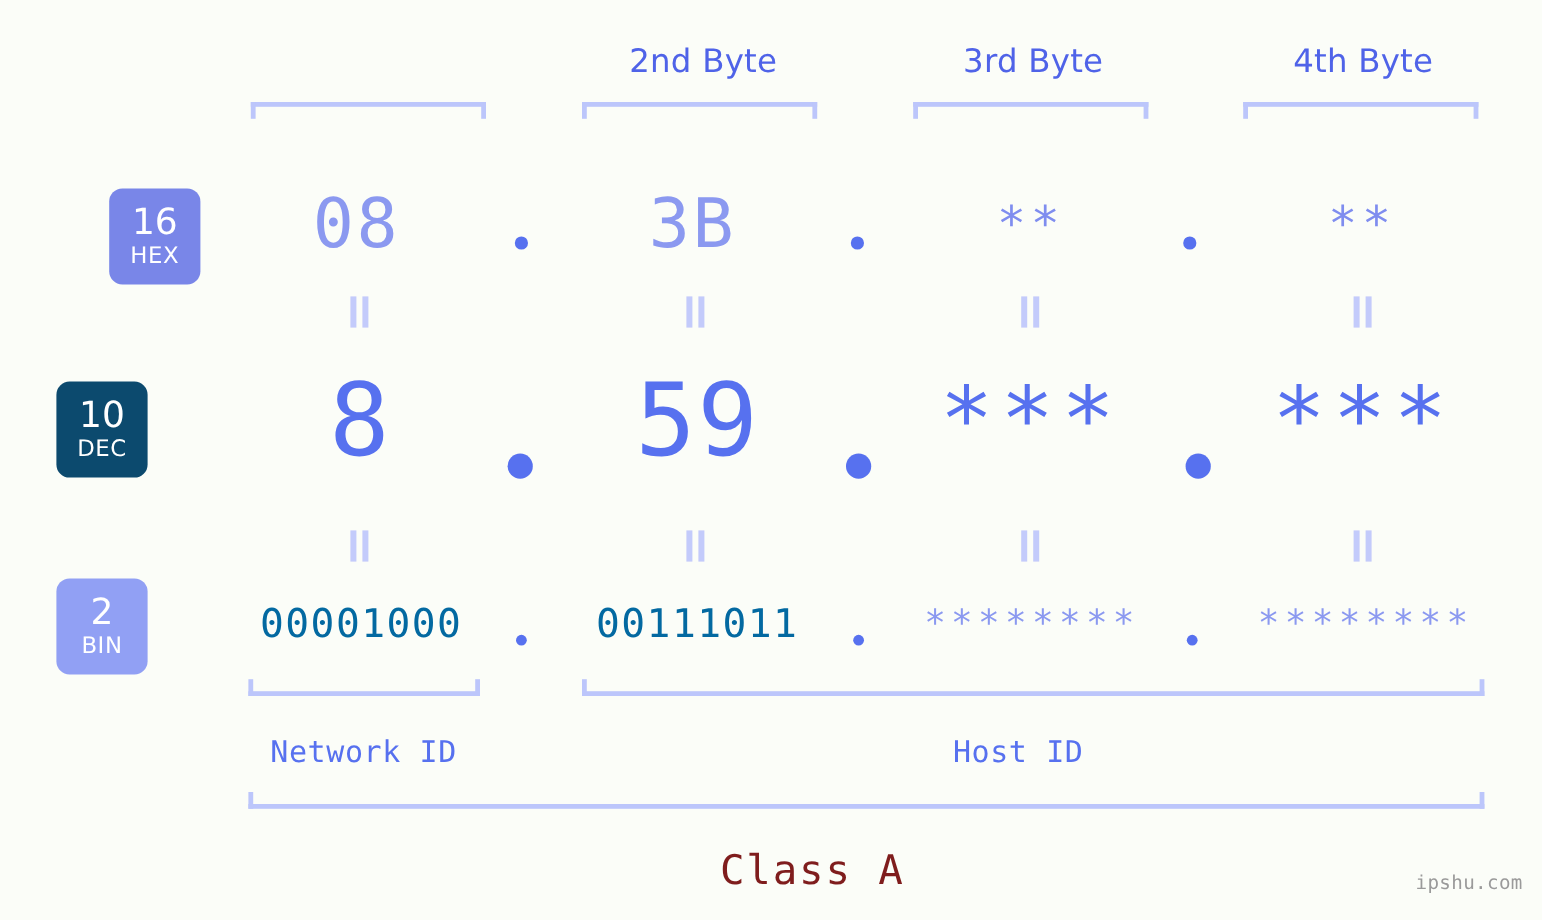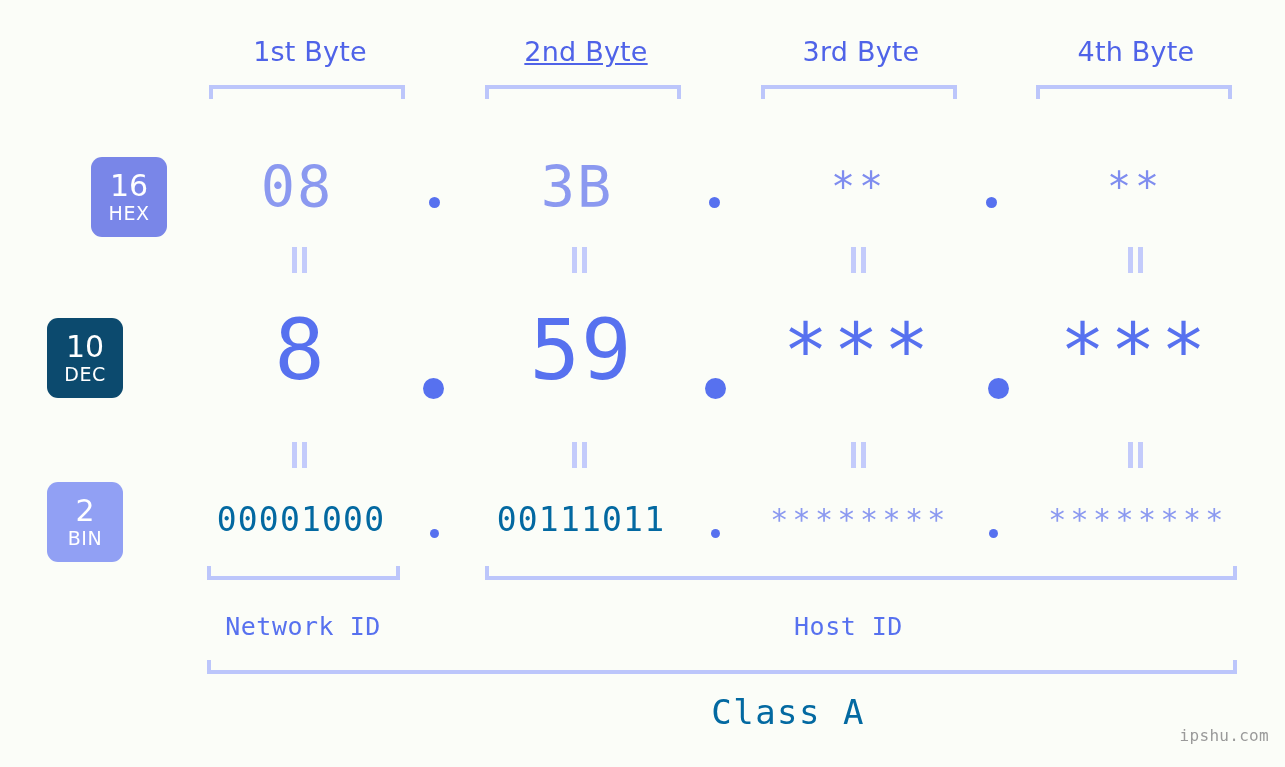--- a/index.html
+++ b/index.html
@@ -169,44 +169,44 @@
     font-size: 25px;
     color: #5771ef;
     letter-spacing: 0.5px;
     white-space: nowrap;
     text-align: center;
   }
   .class-label {
     position: absolute;
     font-family: "DejaVu Sans Mono", monospace;
     font-size: 34px;
-    color: #0369a1;
+    color: #7f1d1d;
     letter-spacing: 1.5px;
     white-space: nowrap;
-    text-align: right;
+    text-align: left;
+    margin-top: 14px;
   }
 
   
   .watermark {
     position: absolute;
     right: 16px;
     bottom: 22px;
     font-family: "DejaVu Sans Mono", monospace;
     font-size: 16px;
     color: #9a9a9a;
     letter-spacing: 0.3px;
   }
 </style>
 </head>
 <body>
 
 <div id="stage">
 
-  <div class="byte-label" style="left:180px;">1st Byte</div>
-  <div class="byte-label" style="left:456px;text-decoration:underline;">2nd Byte</div>
+  <div class="byte-label" style="left:456px;">2nd Byte</div>
   <div class="byte-label" style="left:731px;">3rd Byte</div>
   <div class="byte-label" style="left:1006px;">4th Byte</div>
 
   <div class="bracket-down" style="left:209px; top:85px; width:196px;"></div>
   <div class="bracket-down" style="left:485px; top:85px; width:196px;"></div>
   <div class="bracket-down" style="left:761px; top:85px; width:196px;"></div>
   <div class="bracket-down" style="left:1036px; top:85px; width:196px;"></div>
 
   <div class="base-badge" id="badge-hex">
     <span class="num">16</span>

